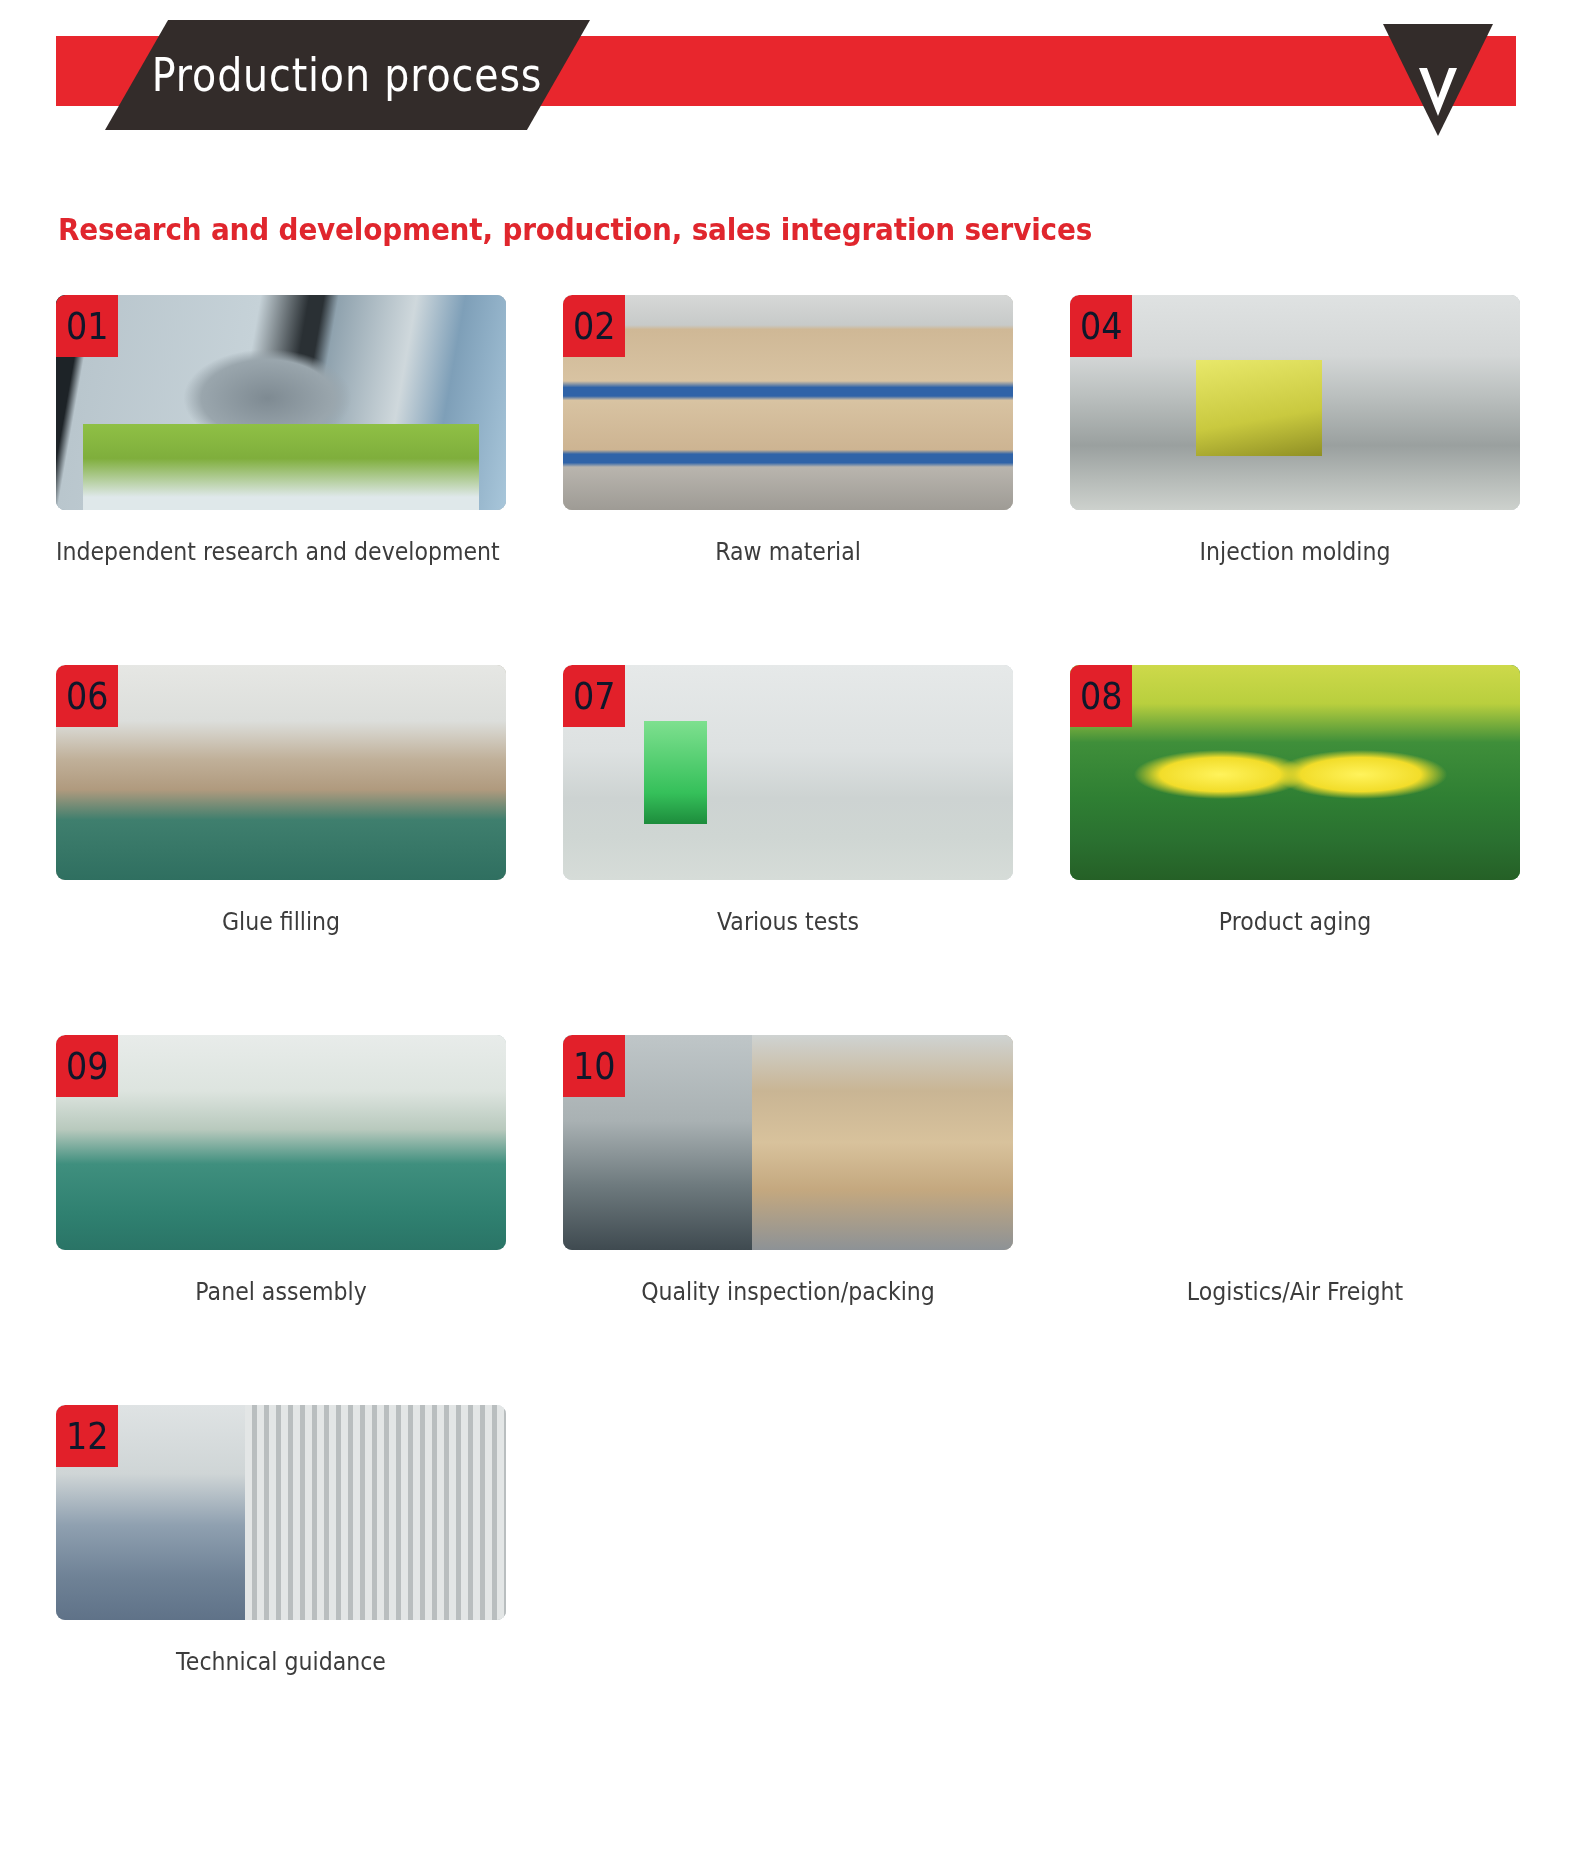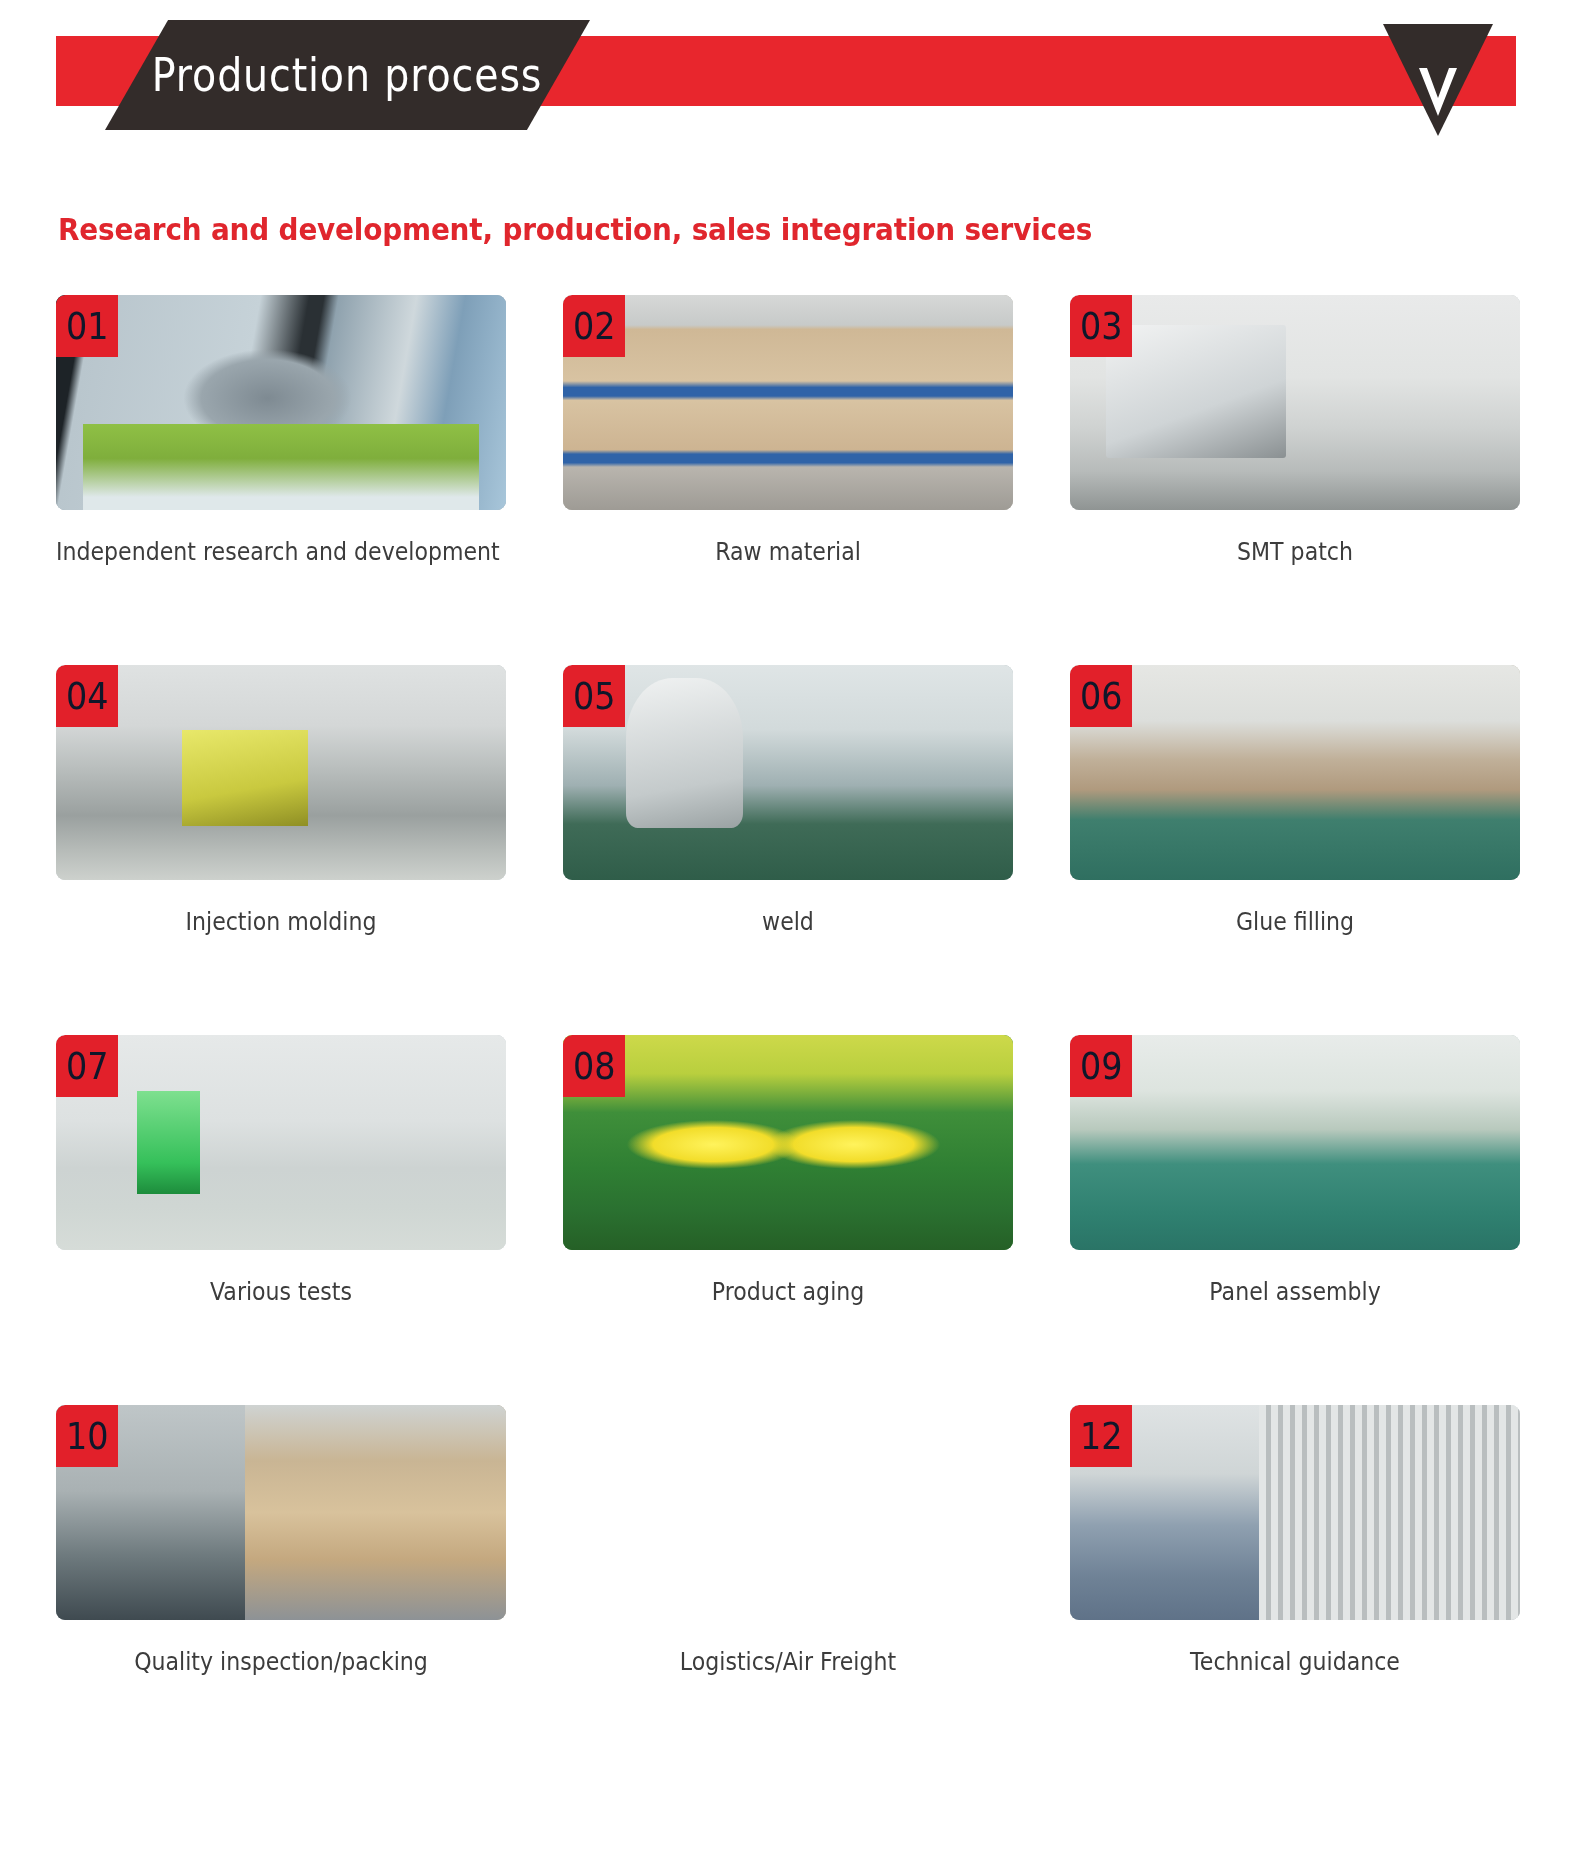--- a/index.html
+++ b/index.html
@@ -235,49 +235,31 @@
     <div class="card">
       <div class="photo">
         <div class="scene sc-warehouse"></div>
         <div class="badge">
           <span>02</span>
         </div>
       </div>
       <div class="caption">Raw material</div>
     </div>
 
-    <div class="card">
-      <div class="photo">
-        <div class="scene sc-smt"></div>
-        <div class="badge">
-          <span>03</span>
-        </div>
-      </div>
-      <div class="caption">SMT patch</div>
-    </div>
 
     <div class="card">
       <div class="photo">
         <div class="scene sc-injection"></div>
         <div class="badge">
           <span>04</span>
         </div>
       </div>
       <div class="caption">Injection molding</div>
     </div>
 
-    <div class="card">
-      <div class="photo">
-        <div class="scene sc-weld"></div>
-        <div class="badge">
-          <span>05</span>
-        </div>
-      </div>
-      <div class="caption">weld</div>
-    </div>
 
     <div class="card">
       <div class="photo">
         <div class="scene sc-glue"></div>
         <div class="badge">
           <span>06</span>
         </div>
       </div>
       <div class="caption">Glue filling</div>
     </div>

